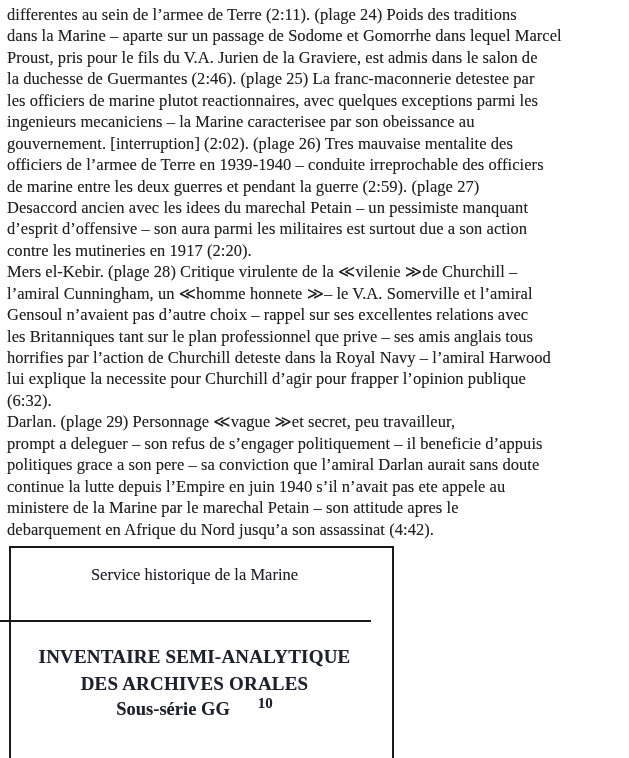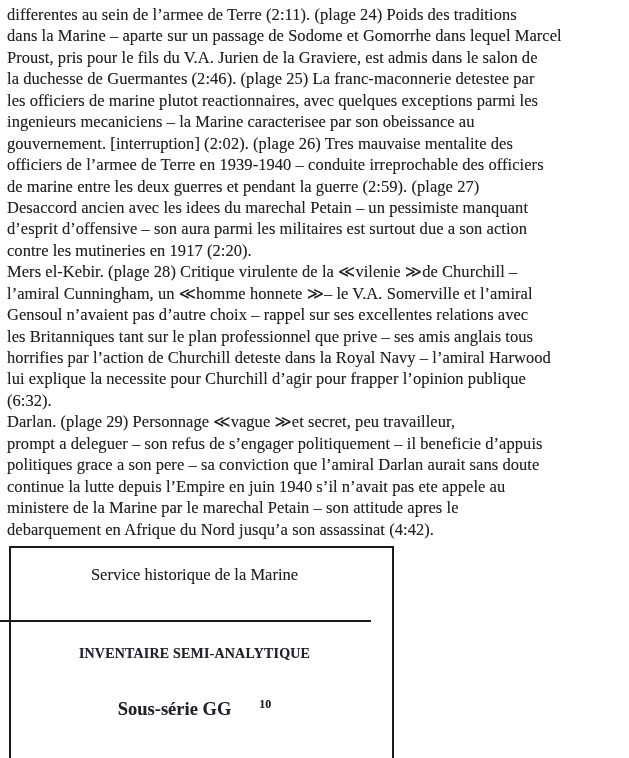--- a/index.html
+++ b/index.html
@@ -57,53 +57,54 @@
     text-align: center;
     font-size: 16.5px;
     color: #1d1d2a;
   }
   .box-title {
     position: absolute;
     left: 0;
     right: 14px;
     text-align: center;
     font-weight: bold;
-    font-size: 14px;
+    font-size: 19px;
     color: #20202f;
     letter-spacing: 0.2px;
   }
   .box-title.t1 { top: 98px; }
   .box-title.t2 { top: 125px; }
   .box-subtitle {
     position: absolute;
     top: 151px;
     left: 0;
     right: 14px;
     text-align: center;
     font-weight: bold;
     font-size: 18.5px;
     color: #20202f;
   }
   .box-subtitle sup {
-    font-size: 12px;
+    font-size: 15px;
     vertical-align: super;
     line-height: 0;
     margin-left: 28px;
   }
 </style>
 </head>
 <body>
 
 <div class="page">
 
   <div class="text-block"><div class="line"><span class="seg">differentes au sein de l’armee de Terre (2:11). (plage 24) Poids des traditions</span></div><div class="line"><span class="seg">dans la Marine – aparte sur un passage de </span><span class="seg italic">Sodome et Gomorrhe</span><span class="seg"> dans lequel Marcel</span></div><div class="line"><span class="seg">Proust, pris pour le fils du V.A. Jurien de la Graviere, est admis dans le salon de</span></div><div class="line"><span class="seg">la duchesse de Guermantes (2:46). (plage 25) La franc-maconnerie detestee par</span></div><div class="line"><span class="seg">les officiers de marine plutot reactionnaires, avec quelques exceptions parmi les</span></div><div class="line"><span class="seg">ingenieurs mecaniciens – la Marine caracterisee par son obeissance au</span></div><div class="line"><span class="seg">gouvernement. [interruption] (2:02). (plage 26) Tres mauvaise mentalite des</span></div><div class="line"><span class="seg">officiers de l’armee de Terre en 1939-1940 – conduite irreprochable des officiers</span></div><div class="line"><span class="seg">de marine entre les deux guerres et pendant la guerre (2:59). (plage 27)</span></div><div class="line"><span class="seg">Desaccord ancien avec les idees du marechal Petain – un pessimiste manquant</span></div><div class="line"><span class="seg">d’esprit d’offensive – son aura parmi les militaires est surtout due a son action</span></div><div class="line"><span class="seg">contre les mutineries en 1917 (2:20).</span></div><div class="line"><span class="seg italic">Mers el-Kebir.</span><span class="seg"> (plage 28) Critique virulente de la ≪vilenie ≫de Churchill –</span></div><div class="line"><span class="seg">l’amiral Cunningham, un ≪homme honnete ≫– le V.A. Somerville et l’amiral</span></div><div class="line"><span class="seg">Gensoul n’avaient pas d’autre choix – rappel sur ses excellentes relations avec</span></div><div class="line"><span class="seg">les Britanniques tant sur le plan professionnel que prive – ses amis anglais tous</span></div><div class="line"><span class="seg">horrifies par l’action de Churchill deteste dans la </span><span class="seg italic">Royal Navy</span><span class="seg"> – l’amiral Harwood</span></div><div class="line"><span class="seg">lui explique la necessite pour Churchill d’agir pour frapper l’opinion publique</span></div><div class="line"><span class="seg">(6:32).</span></div><div class="line"><span class="seg italic">Darlan.</span><span class="seg"> (plage 29) Personnage ≪vague ≫et secret, peu travailleur,</span></div><div class="line"><span class="seg">prompt a deleguer – son refus de s’engager politiquement – il beneficie d’appuis</span></div><div class="line"><span class="seg">politiques grace a son pere – sa conviction que l’amiral Darlan aurait sans doute</span></div><div class="line"><span class="seg">continue la lutte depuis l’Empire en juin 1940 s’il n’avait pas ete appele au</span></div><div class="line"><span class="seg">ministere de la Marine par le marechal Petain – son attitude apres le</span></div><div class="line"><span class="seg">debarquement en Afrique du Nord jusqu’a son assassinat (4:42).</span></div></div>
 
   <div class="box-divider"></div>
 
   <div class="title-box">
     <div class="box-header">Service historique de la Marine</div>
     <div class="box-title t1">INVENTAIRE SEMI-ANALYTIQUE</div>
+    <div class="box-title t2">DES ARCHIVES ORALES</div>
     <div class="box-subtitle">
       <span>Sous-série GG</span><sup>10</sup>
     </div>
   </div>
 
 </div>
 
 </body></html>

